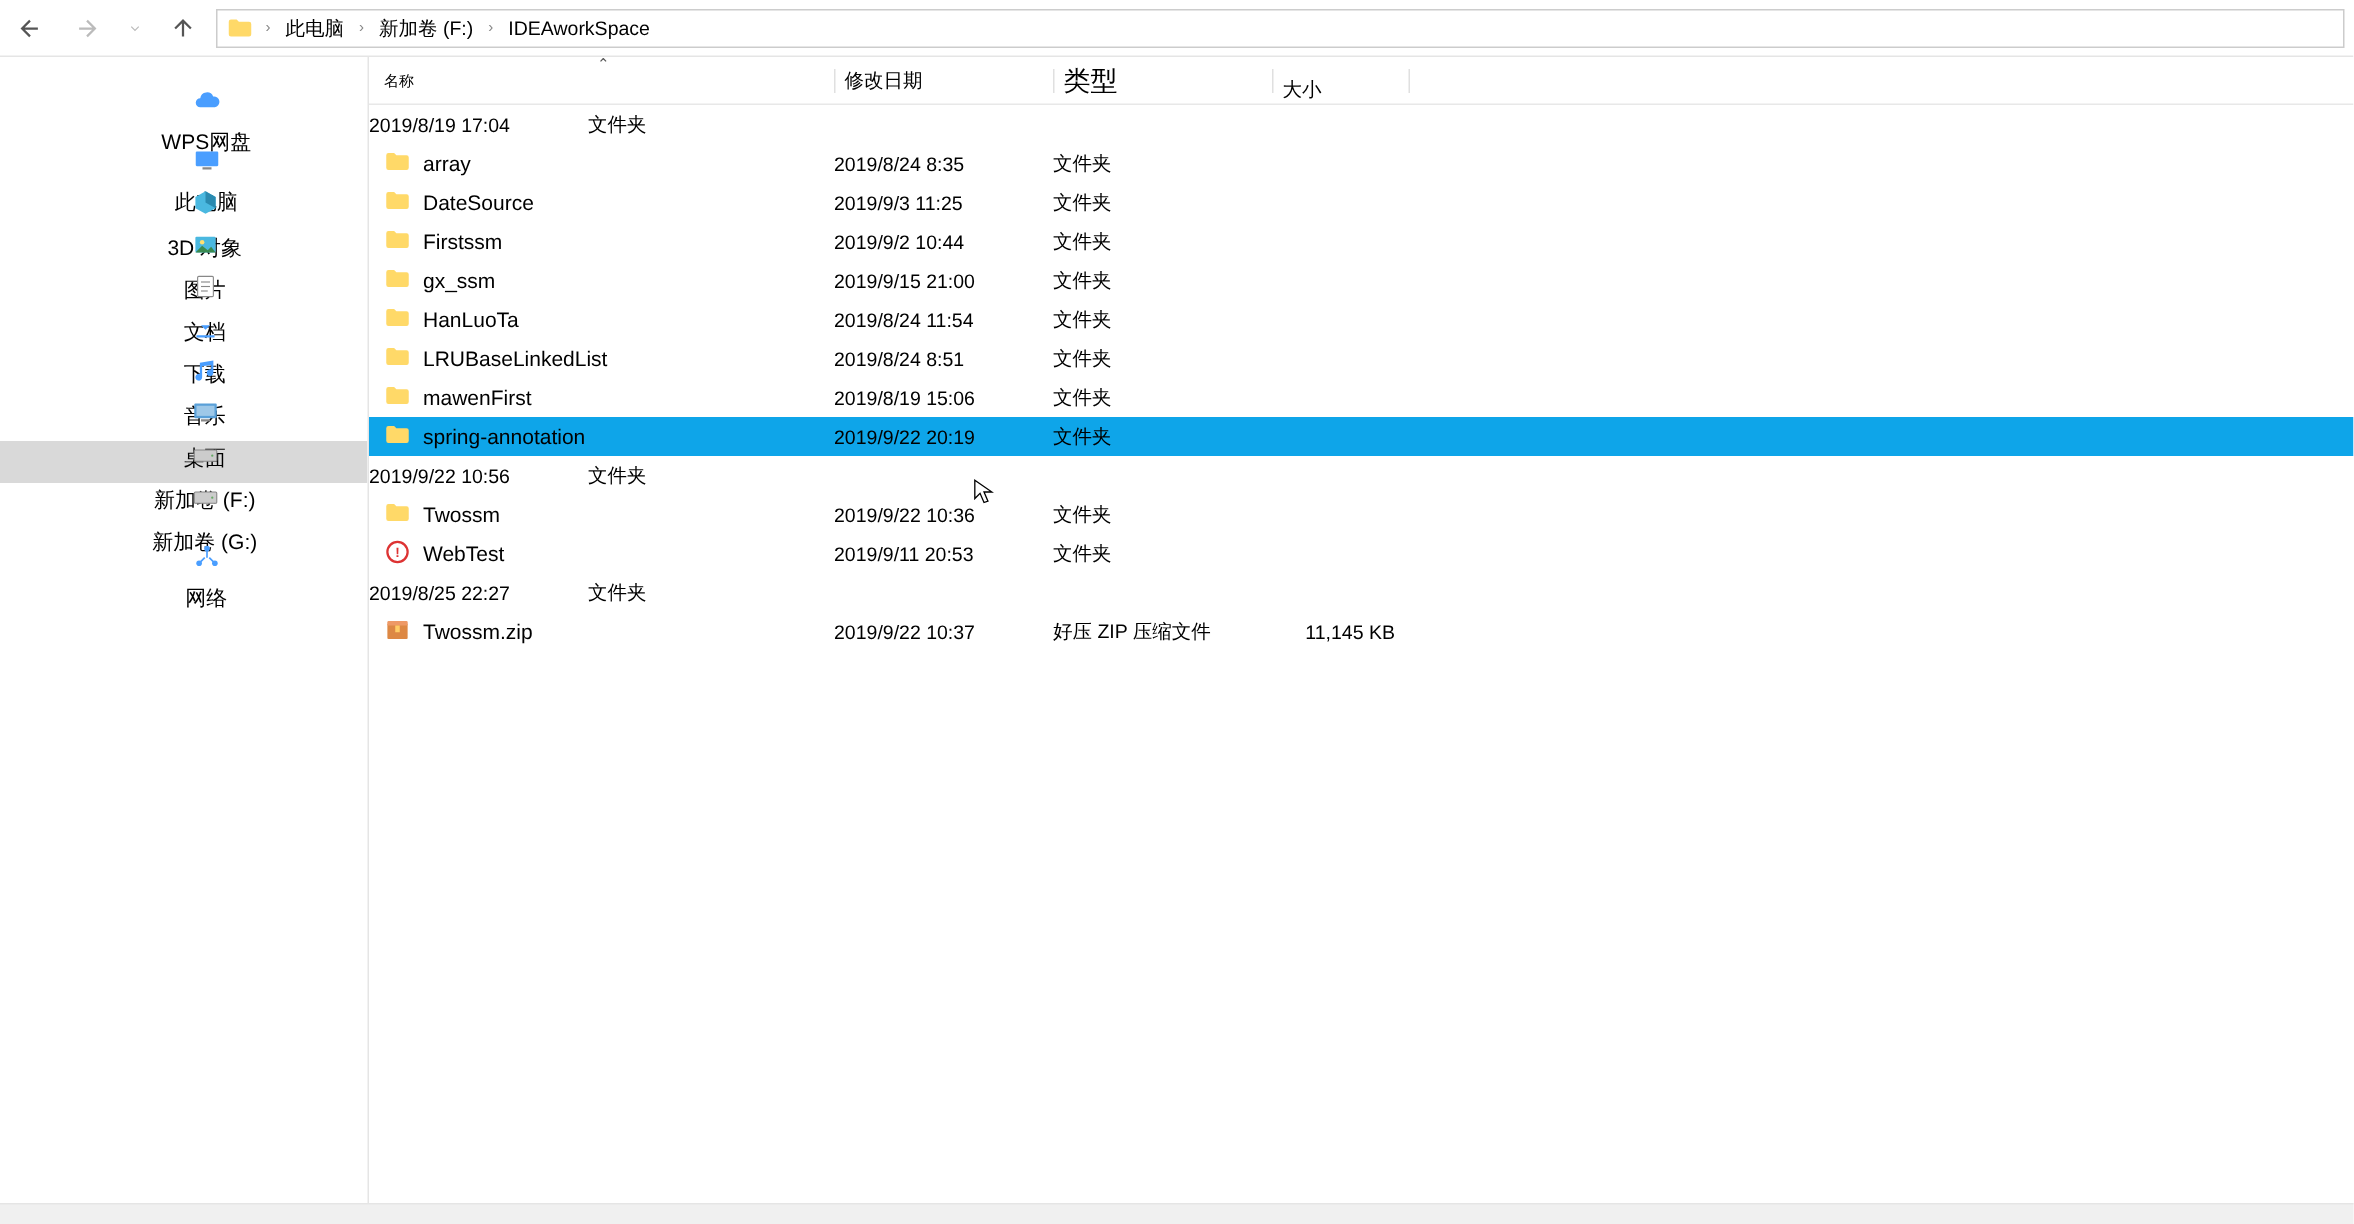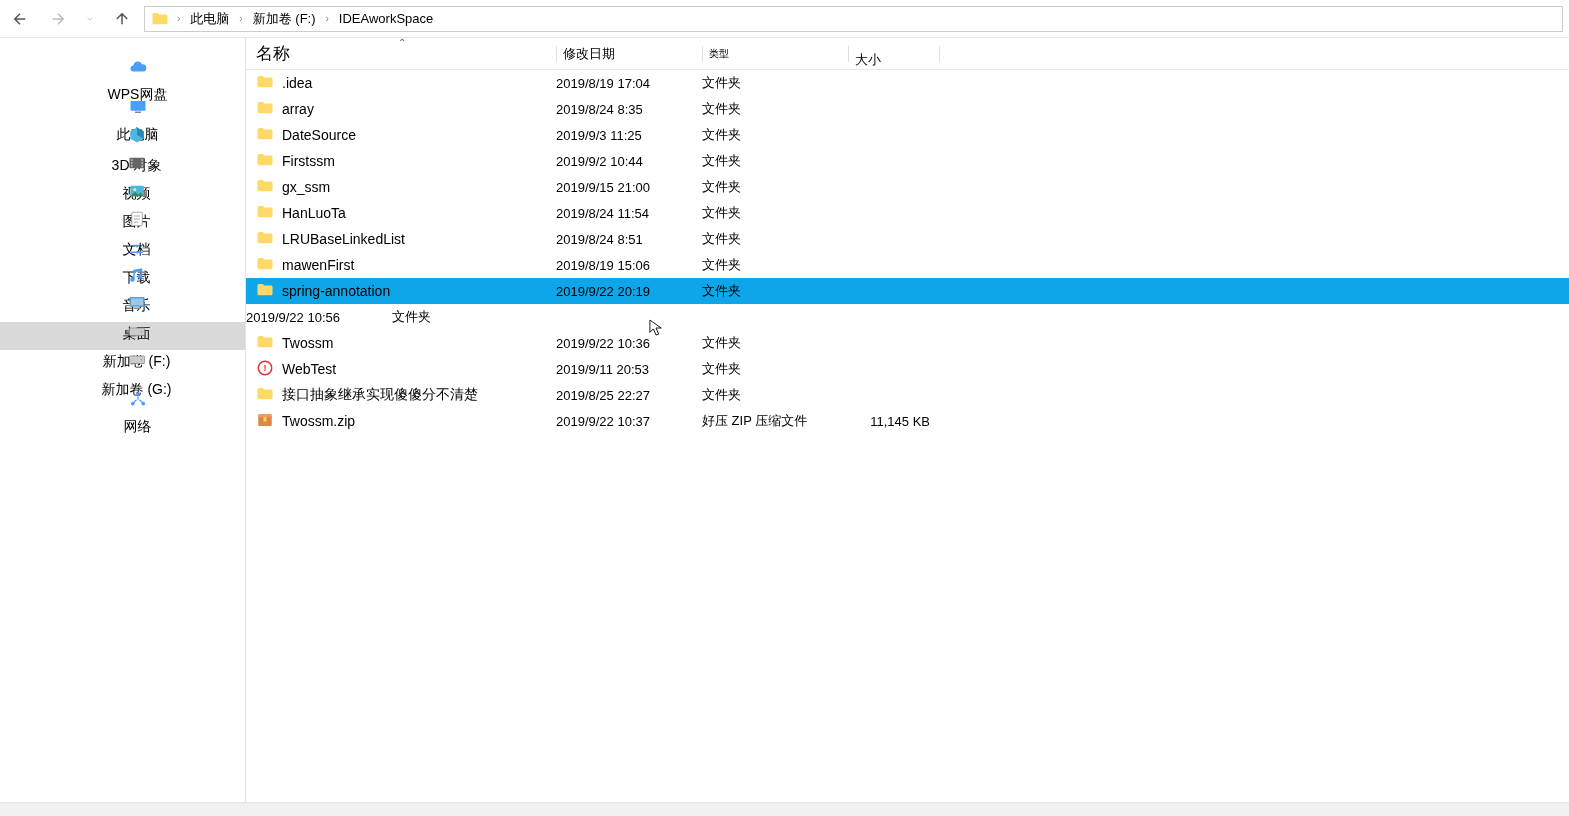--- a/index.html
+++ b/index.html
@@ -17,23 +17,23 @@
     .content { display: flex; height: calc(100% - 38px); }
     .sidebar { width: 245px; padding: 20px 0 0 0; overflow-y: auto; }
     .side-item { height: 28px; display: flex; align-items: center; padding-left: 30px; gap: 10px; cursor: pointer; font-size: 14px; flex-direction: column; }
     .side-item.indent { padding-left: 28px; }
     .side-item.selected { background: #d9d9d9; }
     .side-group-gap { height: 12px; }
     .side-icon { width: 18px; height: 18px; flex-shrink: 0; }
     
     .main { flex: 1; border-left: 1px solid #e5e5e5; }
     .headers { height: 32px; display: flex; align-items: center; border-bottom: 1px solid #e8e8e8; position: relative; }
-    .col-name { width: 310px; padding-left: 10px; cursor: pointer; font-size: 17px; }
+    .col-name { width: 310px; padding-left: 10px; cursor: pointer; font-size: 10px; }
     .col-date { width: 145px; cursor: pointer; font-size: 13px; }
-    .col-type { width: 145px; cursor: pointer; font-size: 10px; }
+    .col-type { width: 145px; cursor: pointer; font-size: 18px; }
     .col-size { width: 90px; text-align: left; cursor: pointer; font-size: 13px; }
     .col-sep { width: 1px; height: 16px; background: #e0e0e0; }
     .sort-arrow { position: absolute; left: 152px; top: -1px; font-size: 10px; color: #555; }
     
     .file-list { }
     .file-row { height: 26px; display: flex; align-items: center; cursor: pointer; }
     .file-row.selected { background: #0ea5e9; }
     .cell-name { width: 310px; padding-left: 10px; display: flex; align-items: center; gap: 8px; }
     .cell-date { width: 146px; font-size: 13px; }
     .cell-type { width: 146px; font-size: 13px; }
@@ -103,32 +103,20 @@
     <div id="sidebar-items">
         <div class="side-item indent">
           <span><svg class="side-icon" viewBox="0 0 24 24">
               <path fill="#4ab8e0" d="M12 2l9 5v10l-9 5-9-5V7z"></path>
               <path fill="#2a8ab0" d="M12 2v10l9 5V7z"></path>
             </svg></span>
           <span>3D 对象</span>
         </div>
         <div class="side-item indent">
           <span><svg class="side-icon" viewBox="0 0 24 24">
-              <rect x="2" y="5" width="20" height="14" rx="1" fill="#666"></rect>
-              <rect x="4" y="7" width="2" height="2" fill="#ccc"></rect>
-              <rect x="4" y="11" width="2" height="2" fill="#ccc"></rect>
-              <rect x="4" y="15" width="2" height="2" fill="#ccc"></rect>
-              <rect x="18" y="7" width="2" height="2" fill="#ccc"></rect>
-              <rect x="18" y="11" width="2" height="2" fill="#ccc"></rect>
-              <rect x="18" y="15" width="2" height="2" fill="#ccc"></rect>
-            </svg></span>
-          <span>视频</span>
-        </div>
-        <div class="side-item indent">
-          <span><svg class="side-icon" viewBox="0 0 24 24">
               <rect x="3" y="5" width="18" height="14" rx="1" fill="#4ab8e0"></rect>
               <circle cx="9" cy="10" r="2" fill="#ffe070"></circle>
               <path fill="#3a8a50" d="M3 19l6-6 5 4 3-3 4 5z"></path>
             </svg></span>
           <span>图片</span>
         </div>
         <div class="side-item indent">
           <span><svg class="side-icon" viewBox="0 0 24 24">
               <rect x="5" y="3" width="14" height="18" rx="1" fill="#fff" stroke="#888"></rect>
               <line x1="8" y1="8" x2="16" y2="8" stroke="#888"></line>
@@ -191,26 +179,20 @@
       <div class="col-sep"></div>
       <div class="col-date" style="padding-left:6px;">修改日期</div>
       <div class="col-sep"></div>
       <div class="col-type" style="padding-left:6px;">类型</div>
       <div class="col-sep"></div>
       <div class="col-size" style="padding-left:6px;margin-top:12px;">大小</div>
       <div class="col-sep"></div>
     </div>
     <div class="file-list" id="file-list">
         <div class="file-row">
-    <div class="cell-name">
-            <span><svg class="file-icon" viewBox="0 0 24 24">
-                <path fill="#ffd968" d="M2 6a2 2 0 012-2h5l2 2h9a2 2 0 012 2v9a2 2 0 01-2 2H4a2 2 0 01-2-2V6z"></path>
-              </svg></span>
-            <span class="file-name">.idea</span>
-          </div>
     <div class="cell-date">2019/8/19 17:04</div>
     <div class="cell-type">文件夹</div>
     <div class="cell-size"></div>
         </div>
         <div class="file-row">
     <div class="cell-name">
             <span><svg class="file-icon" viewBox="0 0 24 24">
                 <path fill="#ffd968" d="M2 6a2 2 0 012-2h5l2 2h9a2 2 0 012 2v9a2 2 0 01-2 2H4a2 2 0 01-2-2V6z"></path>
               </svg></span>
             <span class="file-name">array</span>
@@ -318,26 +300,20 @@
                 <circle cx="12" cy="12" r="9" fill="#fff" stroke="#d33" stroke-width="2"></circle>
                 <text x="12" y="16" text-anchor="middle" font-size="12" fill="#d33" font-weight="bold">!</text>
               </svg></span>
             <span class="file-name">WebTest</span>
           </div>
     <div class="cell-date">2019/9/11 20:53</div>
     <div class="cell-type">文件夹</div>
     <div class="cell-size"></div>
         </div>
         <div class="file-row">
-    <div class="cell-name">
-            <span><svg class="file-icon" viewBox="0 0 24 24">
-                <path fill="#ffd968" d="M2 6a2 2 0 012-2h5l2 2h9a2 2 0 012 2v9a2 2 0 01-2 2H4a2 2 0 01-2-2V6z"></path>
-              </svg></span>
-            <span class="file-name">接口抽象继承实现傻傻分不清楚</span>
-          </div>
     <div class="cell-date">2019/8/25 22:27</div>
     <div class="cell-type">文件夹</div>
     <div class="cell-size"></div>
         </div>
         <div class="file-row">
     <div class="cell-name">
             <span><svg class="file-icon" viewBox="0 0 24 24">
                 <rect x="3" y="6" width="18" height="14" rx="1" fill="#d84"></rect>
                 <rect x="3" y="4" width="18" height="4" rx="1" fill="#e96"></rect>
                 <rect x="10" y="8" width="4" height="6" fill="#fc6"></rect>

